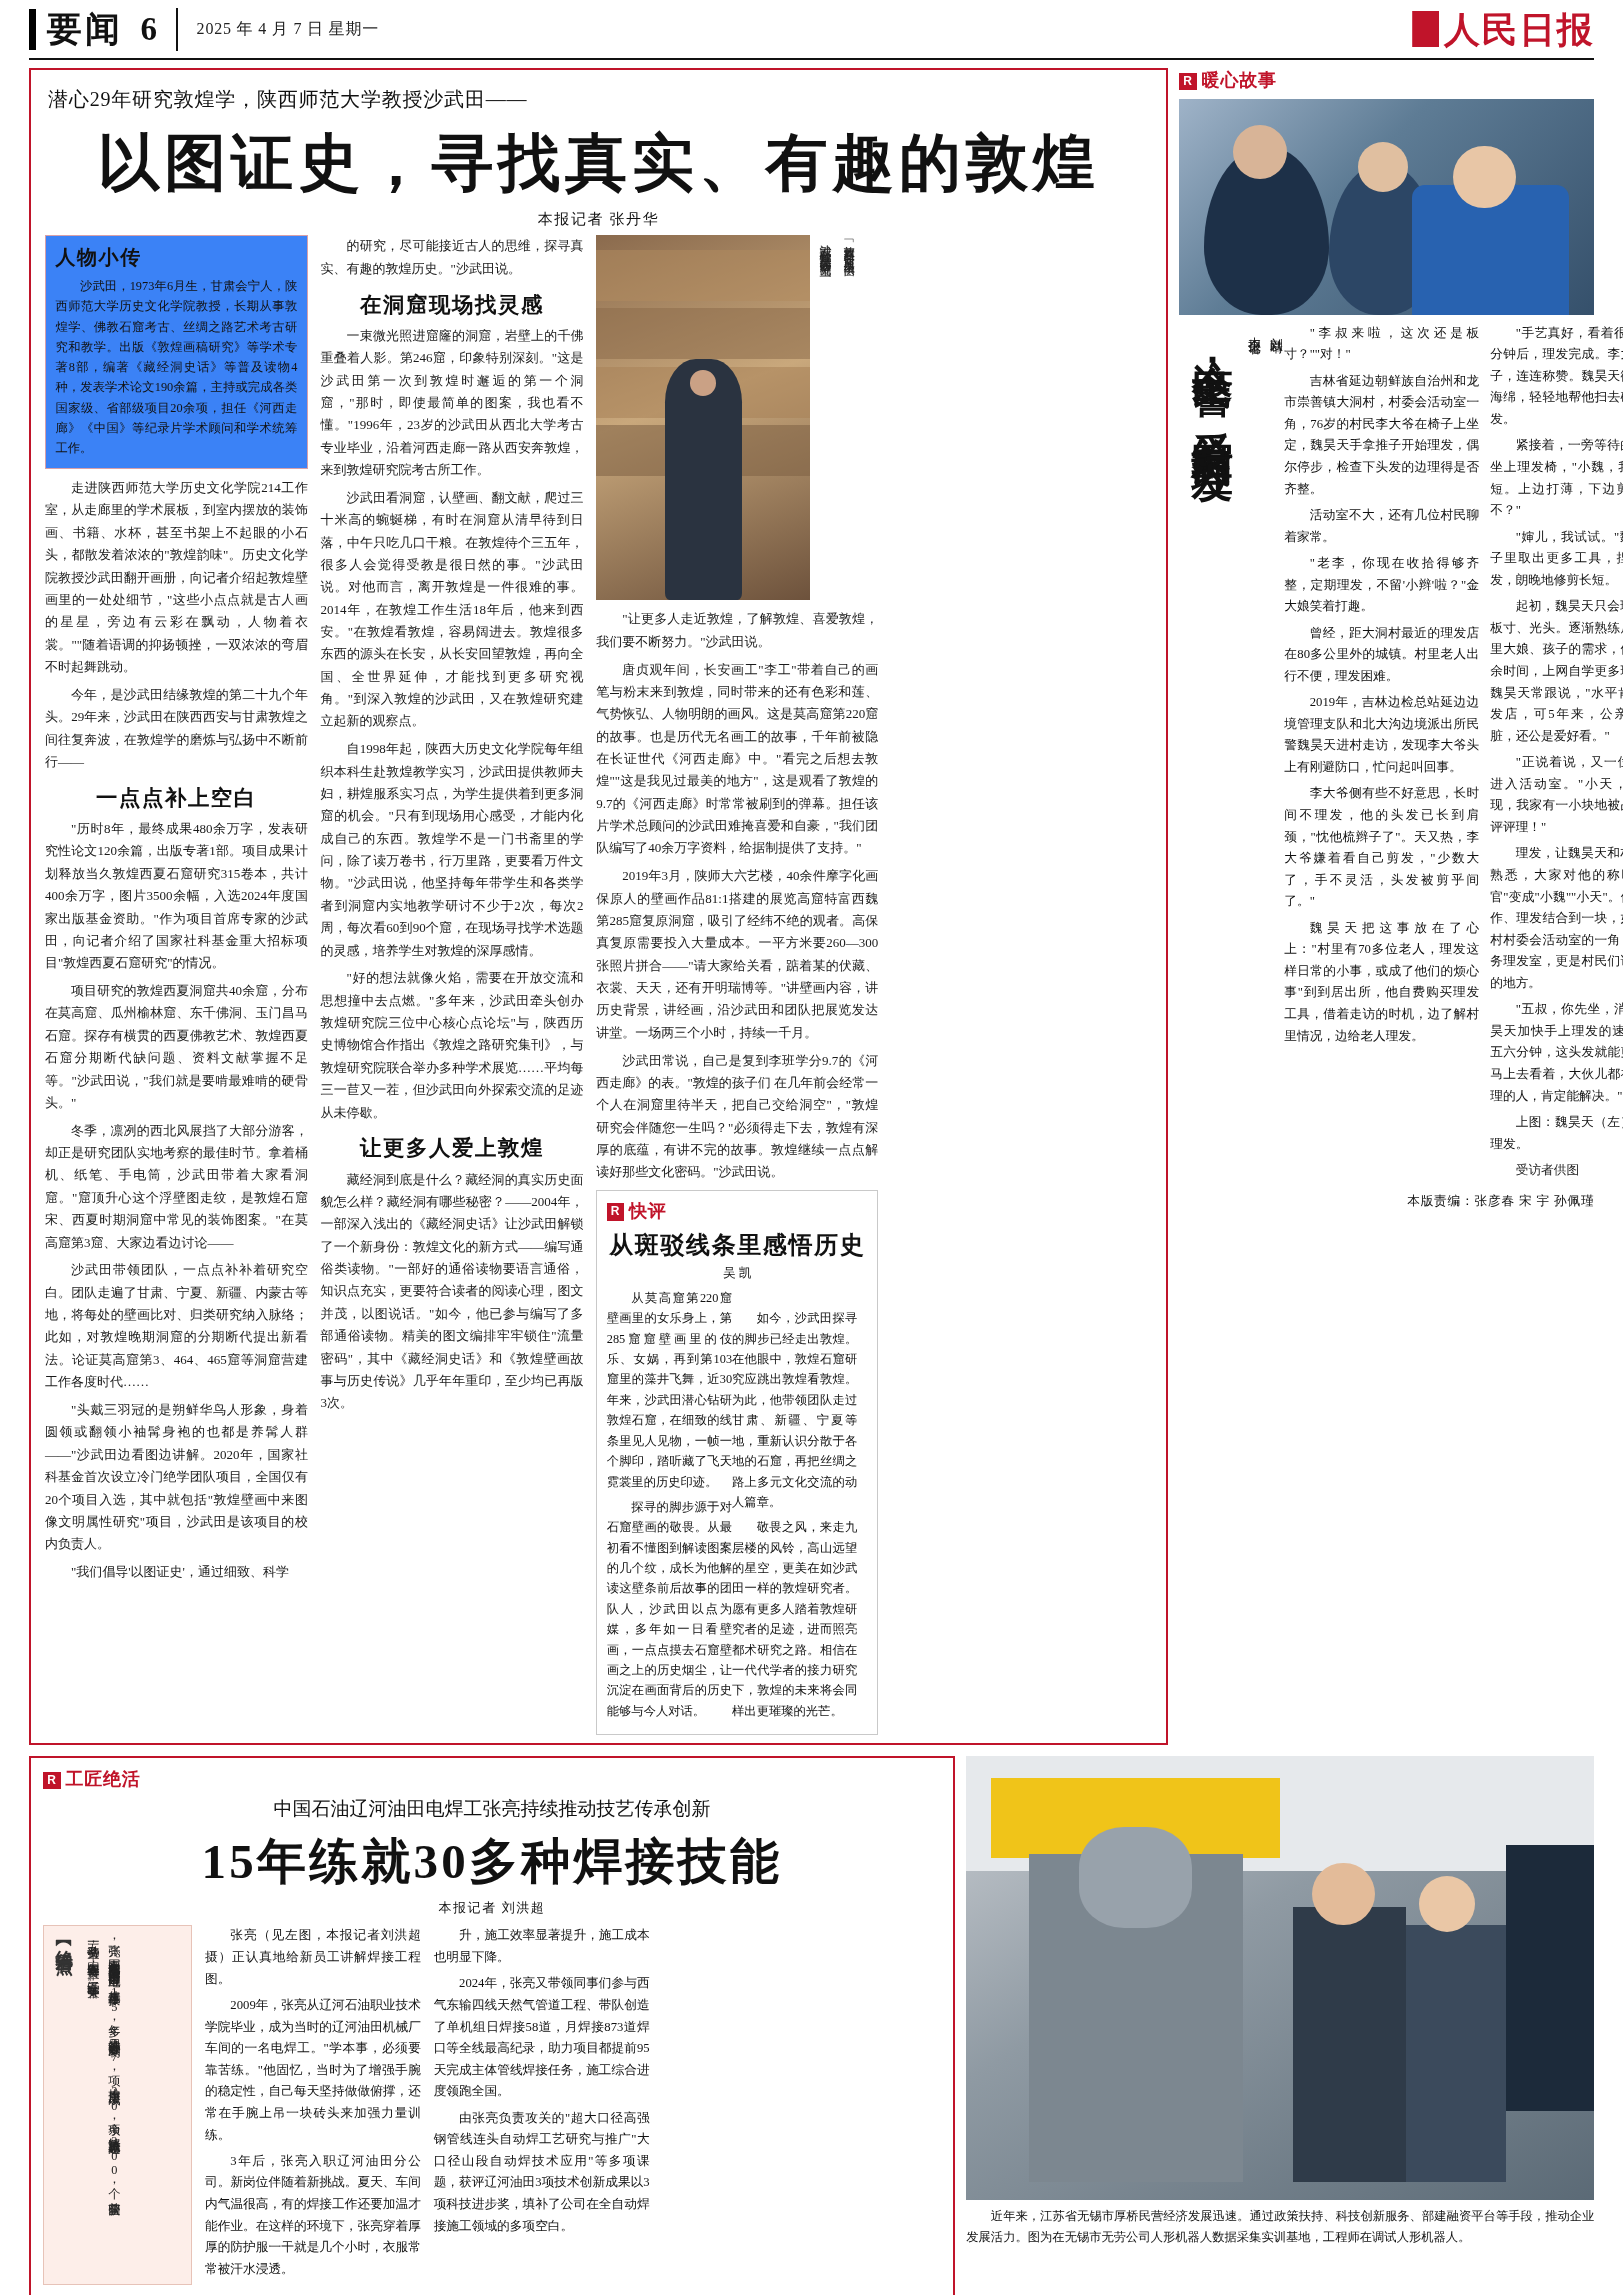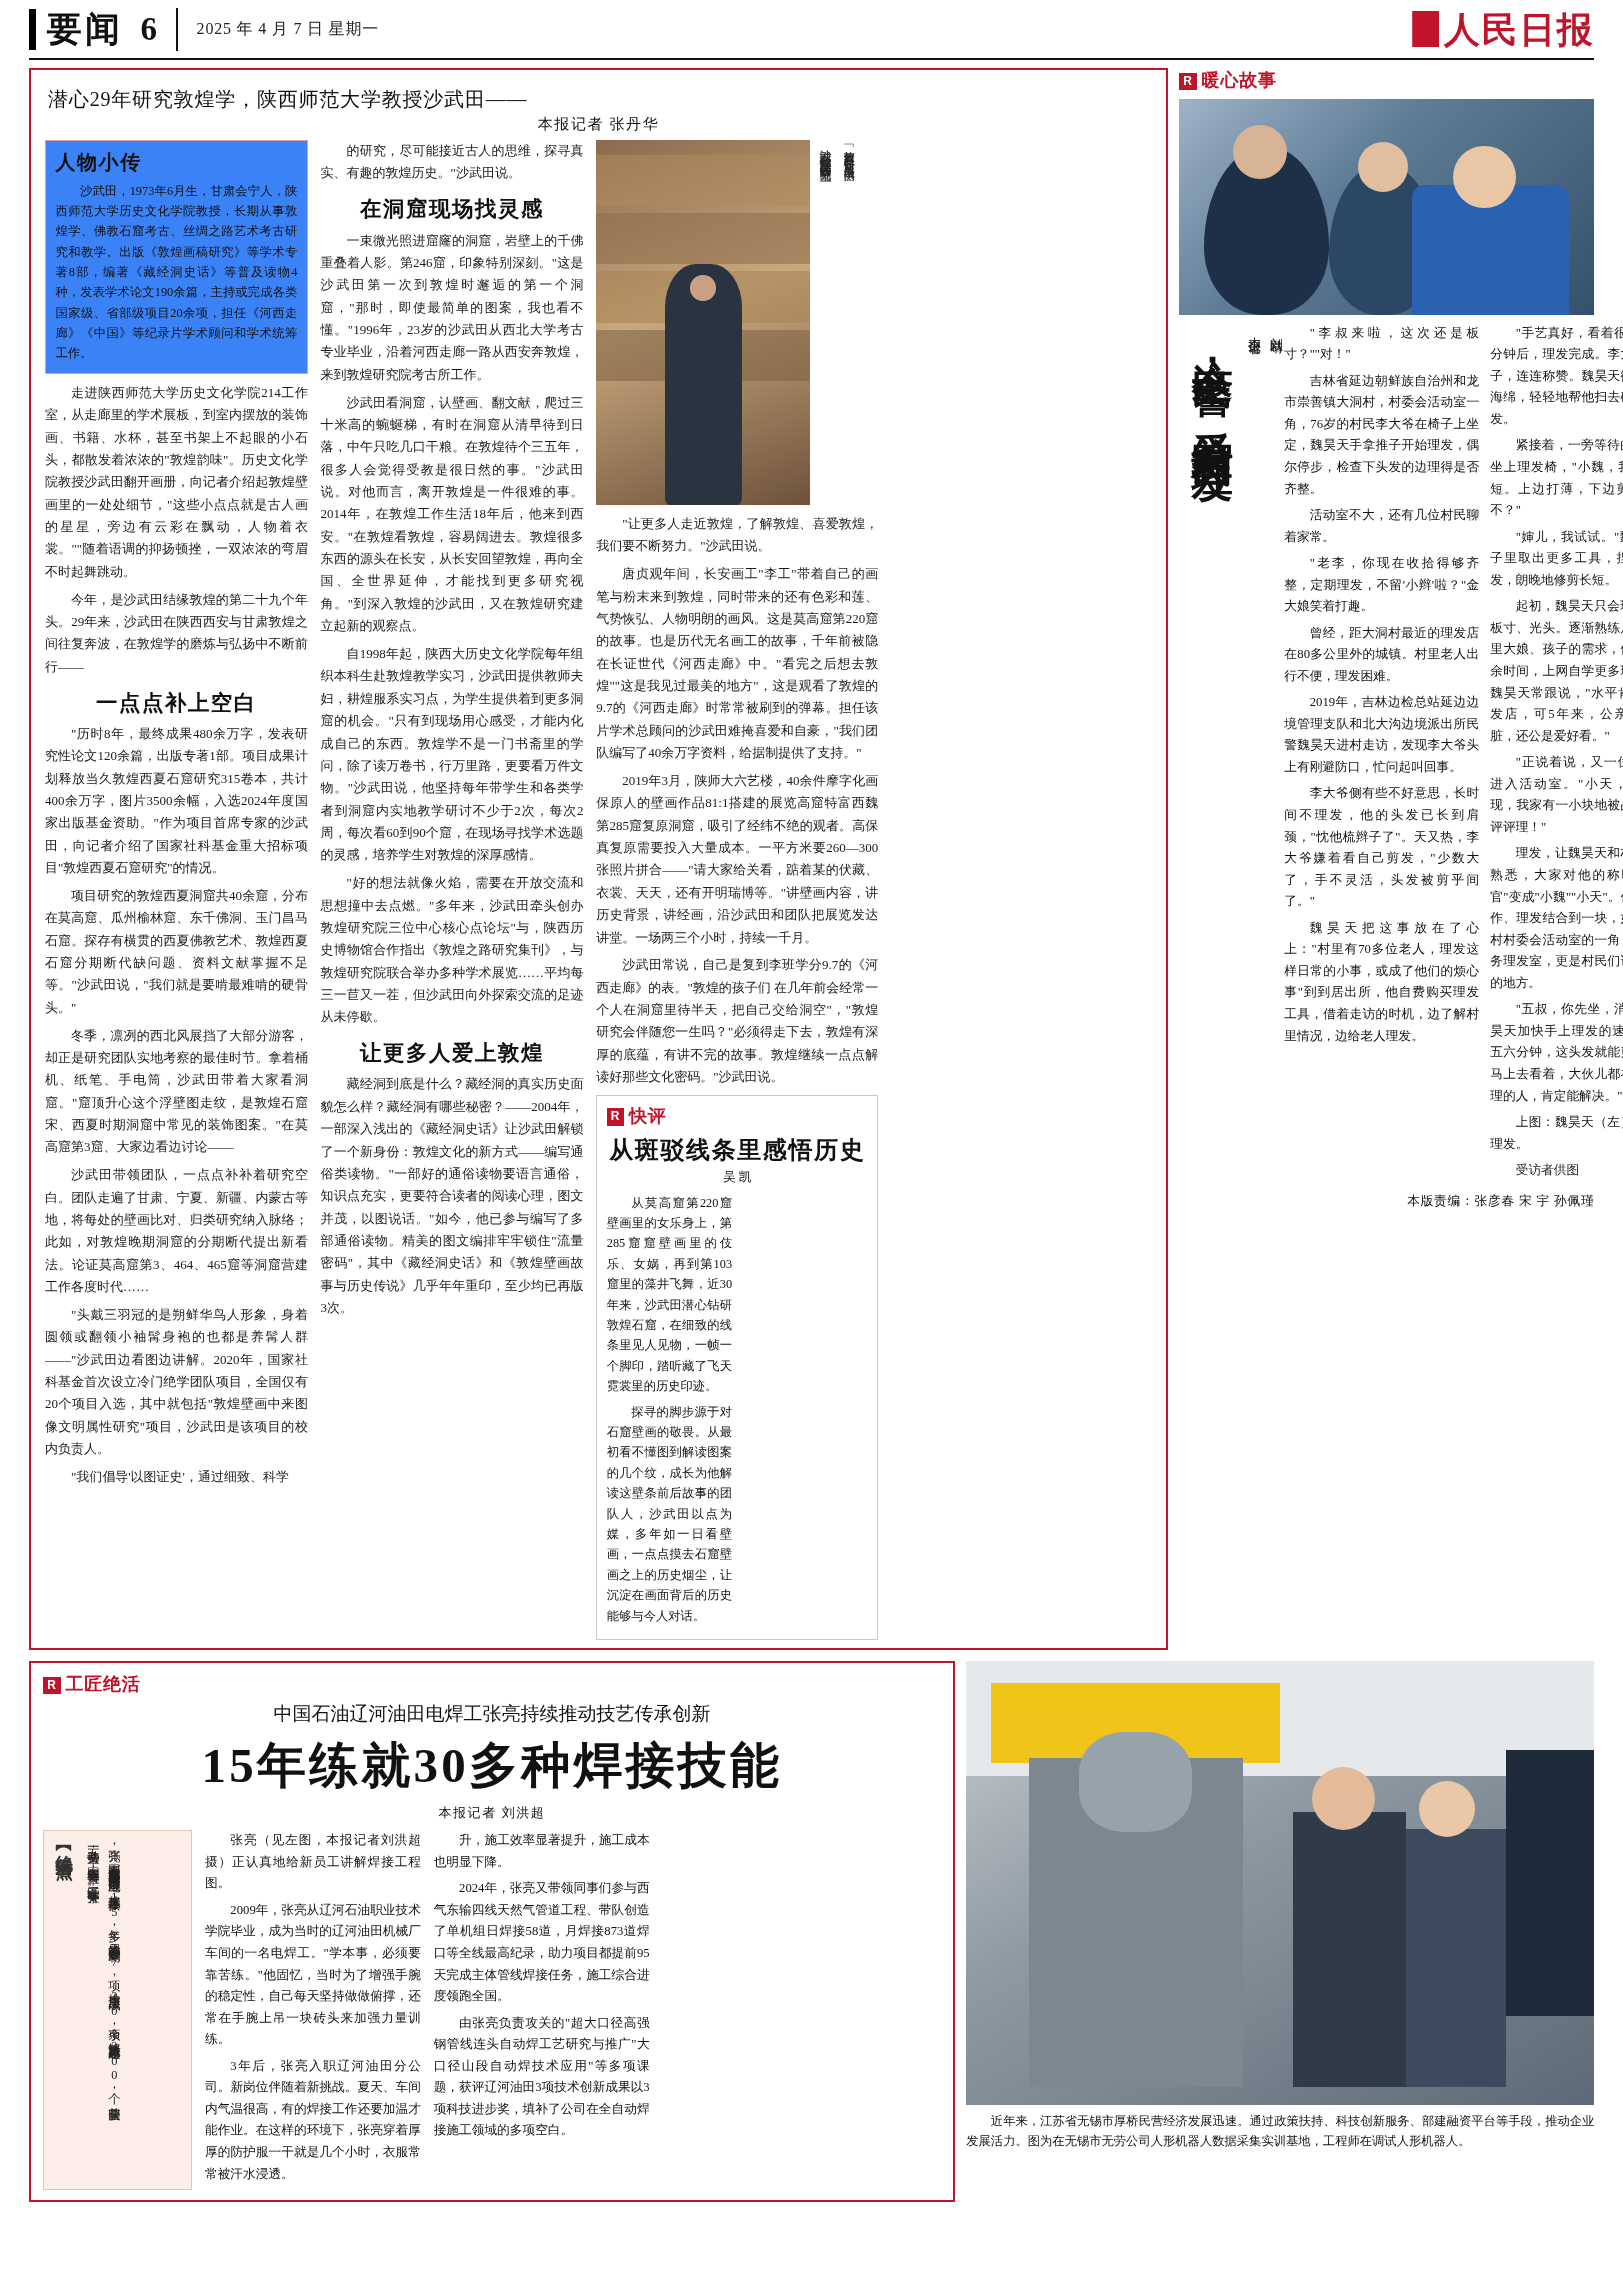--- a/index.html
+++ b/index.html
@@ -228,20 +228,21 @@
     <div class="logo">
       <span class="mark"></span><span>人民日报</span>
     </div>
   </div>
   <div class="rule-top"></div>
 
   <div class="top-area">
 
     <div class="main-box">
       <div class="shoulder">潜心29年研究敦煌学，陕西师范大学教授沙武田——</div>
+      <div class="headline">以图证史，寻找真实、有趣的敦煌</div>
       <div class="byline">本报记者  张丹华</div>
 
 
       <div class="cols">
 
         <div class="col">
           <div class="profile">
             <div class="ph">人物小传</div>
             <p>沙武田，1973年6月生，甘肃会宁人，陕西师范大学历史文化学院教授，长期从事敦煌学、佛教石窟考古、丝绸之路艺术考古研究和教学。出版《敦煌画稿研究》等学术专著8部，编著《藏经洞史话》等普及读物4种，发表学术论文190余篇，主持或完成各类国家级、省部级项目20余项，担任《河西走廊》《中国》等纪录片学术顾问和学术统筹工作。</p>
           </div>
@@ -293,20 +294,24 @@
           <p class="body">沙武田常说，自己是复到李班学分9.7的《河西走廊》的表。"敦煌的孩子们 在几年前会经常一个人在洞窟里待半天，把自己交给洞空"，"敦煌研究会伴随您一生吗？"必须得走下去，敦煌有深厚的底蕴，有讲不完的故事。敦煌继续一点点解读好那些文化密码。"沙武田说。</p>
 
           <div class="quick">
             <span class="tag"><span class="r">R</span><span>快评</span></span>
             <div class="qh">从斑驳线条里感悟历史</div>
             <div class="qby">吴 凯</div>
             <div style="display:flex;align-items:flex-end;">
               <div style="width:48%;">
                 <p>从莫高窟第220窟壁画里的女乐身上，第285窟窟壁画里的伎乐、女娲，再到第103窟里的藻井飞舞，近30年来，沙武田潜心钻研敦煌石窟，在细致的线条里见人见物，一帧一个脚印，踏听藏了飞天霓裳里的历史印迹。</p>
                 <p>探寻的脚步源于对石窟壁画的敬畏。从最初看不懂图到解读图案的几个纹，成长为他解读这壁条前后故事的团队人，沙武田以点为媒，多年如一日看壁画，一点点摸去石窟壁画之上的历史烟尘，让沉淀在画面背后的历史能够与今人对话。</p>
+              </div>
+              <div style="width:48%;">
+                <p>如今，沙武田探寻的脚步已经走出敦煌。在他眼中，敦煌石窟研究应跳出敦煌看敦煌。为此，他带领团队走过甘肃、新疆、宁夏等地，重新认识分散于各地的石窟，再把丝绸之路上多元文化交流的动人篇章。</p>
+                <p>敬畏之风，来走九层楼的风铃，高山远望的星空，更美在如沙武田一样的敦煌研究者。愿有更多人踏着敦煌研究者的足迹，进而照亮都术研究之路。相信在一代代学者的接力研究下，敦煌的未来将会同样出更璀璨的光芒。</p>
               </div>
             </div>
           </div>
         </div>
       </div>
     </div>
 
     <div class="right-col">
       <span class="tag"><span class="r">R</span><span>暖心故事</span></span>
 

